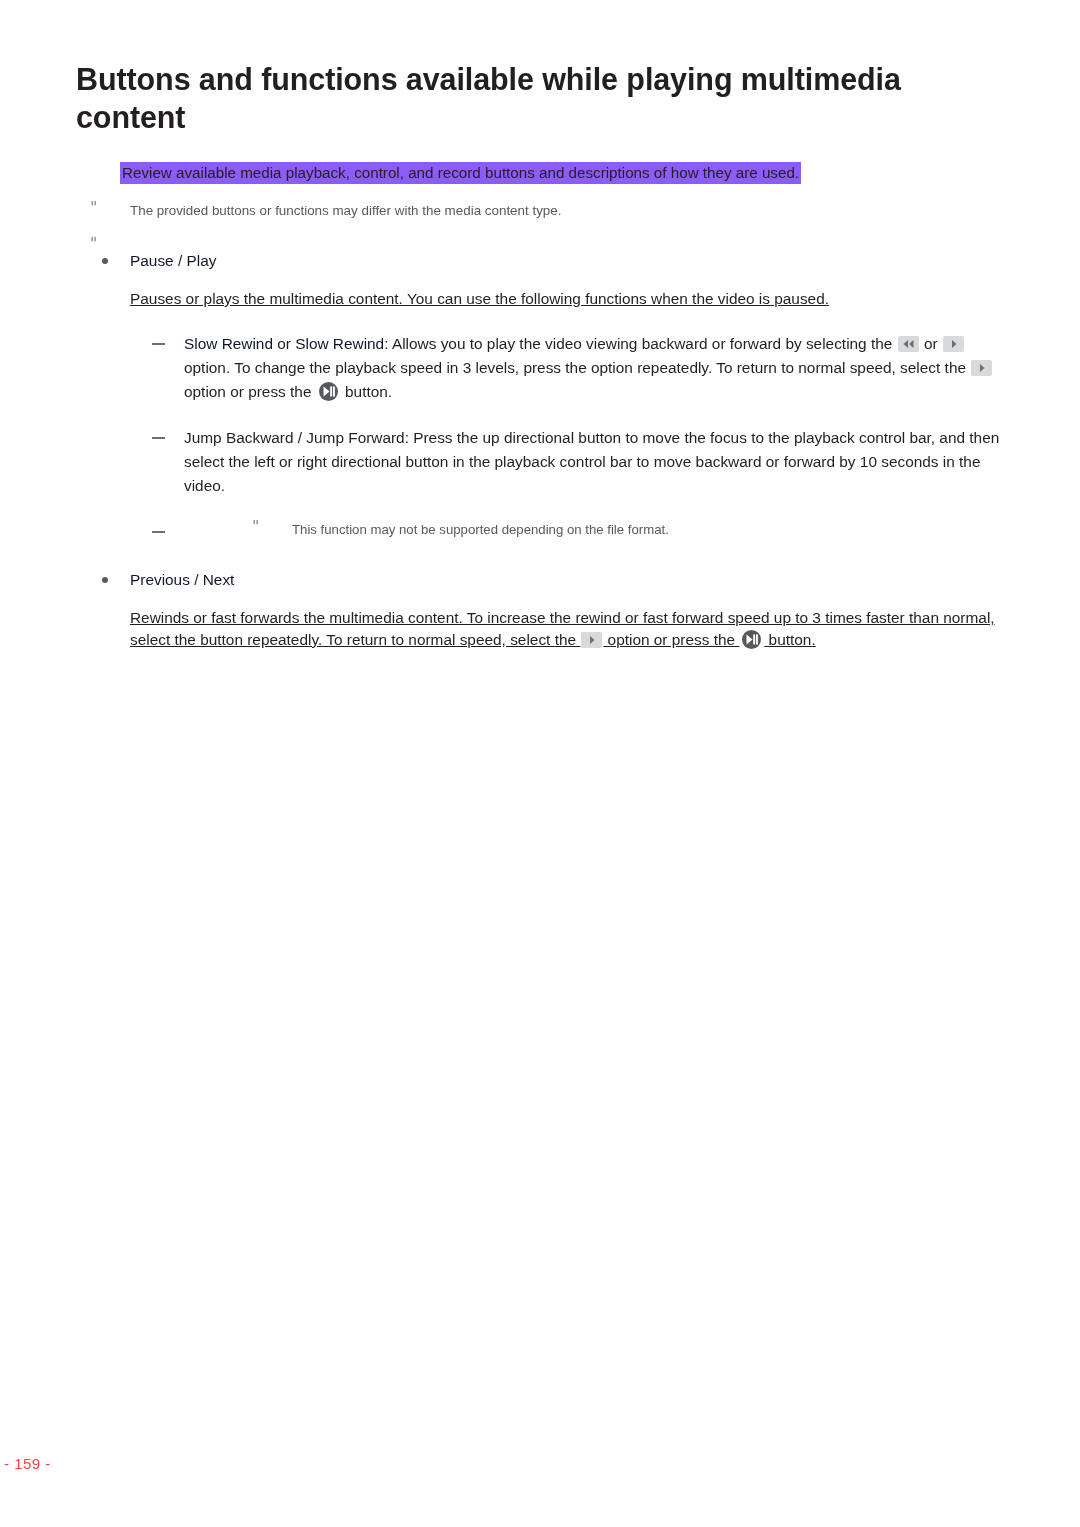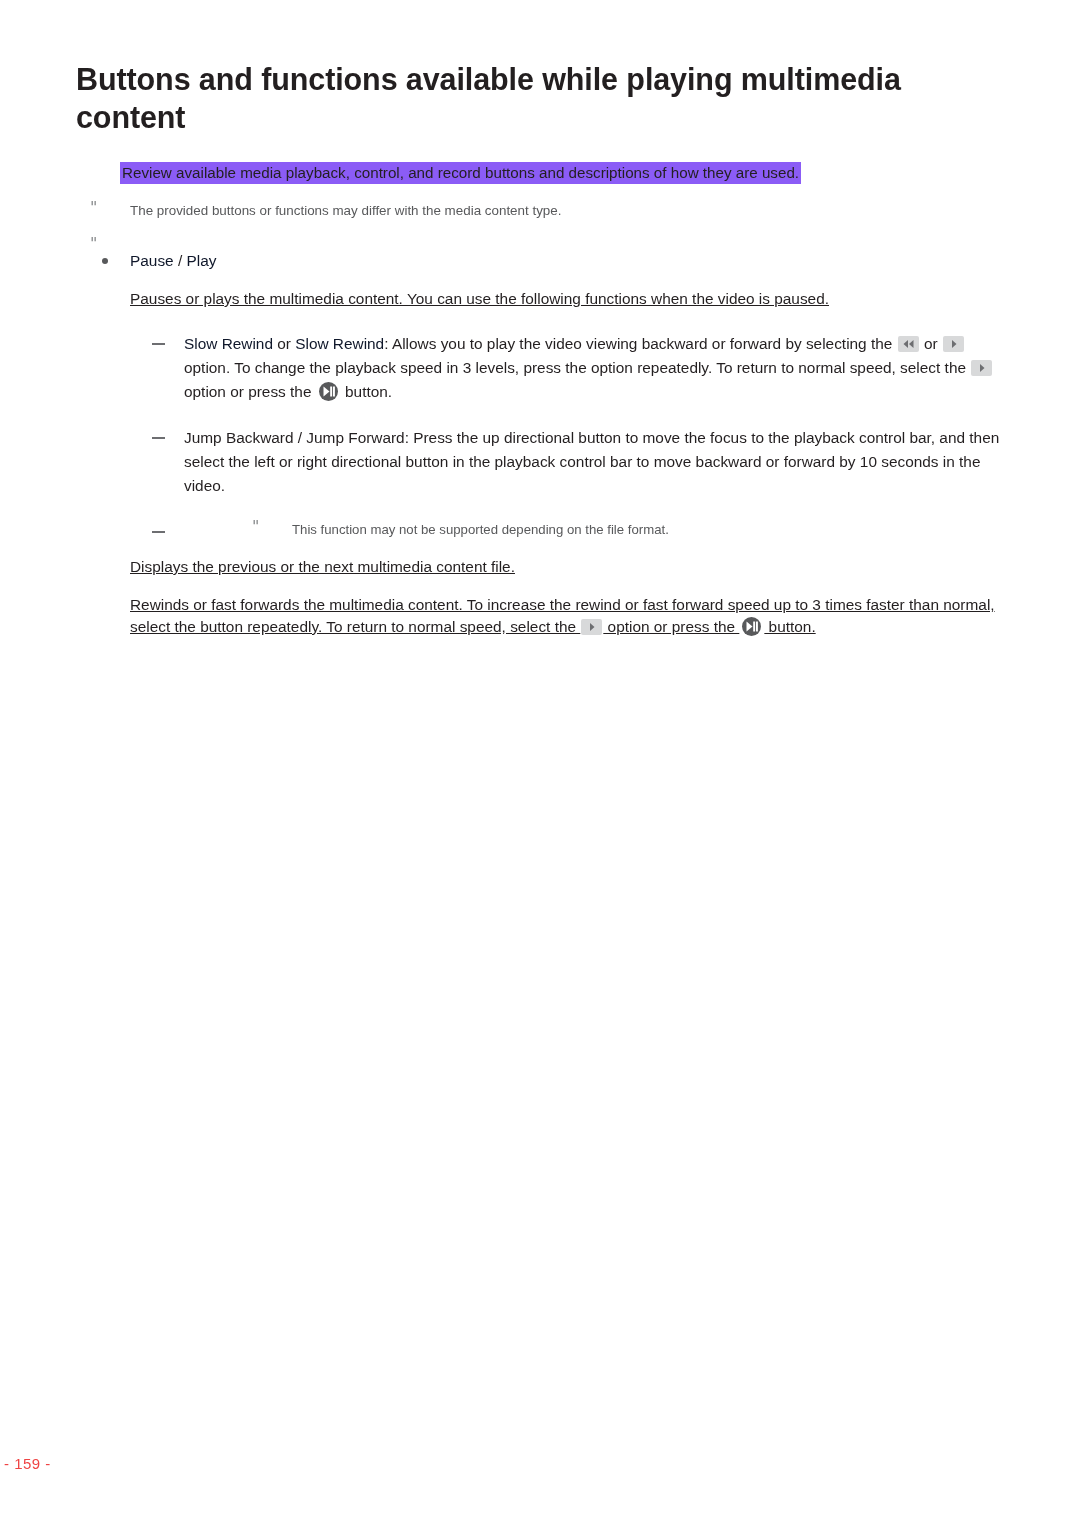--- a/index.html
+++ b/index.html
@@ -232,22 +232,25 @@
     </div>
 
     <div class="dashitem">
       <span class="dash"></span>
       <div class="note-indent">
         <span class="qmark">"</span>
         <span>This function may not be supported depending on the file format.</span>
       </div>
     </div>
 
-
-    <div class="para">Displays the previous or the next multimedia content file.</div>
+    <div class="bullet">
+      <span class="dot"></span>
+      <span class="blue">Previous</span><span class="sep"> / </span><span class="blue">Next</span>
+    </div>
+
 
 
     <div class="para"><span>Rewinds or fast forwards the multimedia content. To increase the rewind or fast forward speed up to 3 times faster than normal, select the button repeatedly. To return to normal speed, select the </span><span class="glyph"><svg width="21" height="16" viewBox="0 0 21 16">
             <polygon points="9,4 9,12 13.5,8" fill="#6d6e71"></polygon>
           </svg></span><span> option or press the </span><span class="glyph-round"><svg width="23" height="21" viewBox="0 0 23 21">
             <circle cx="11.5" cy="10.5" r="9.5" fill="#58595b"></circle>
             <polygon points="6.5,5.5 6.5,15.5 12.5,10.5" fill="#ffffff"></polygon>
             <rect x="13.2" y="5.5" width="1.9" height="10" fill="#ffffff"></rect>
             <rect x="16.0" y="5.5" width="1.9" height="10" fill="#ffffff"></rect>
           </svg></span><span> button.</span></div>

